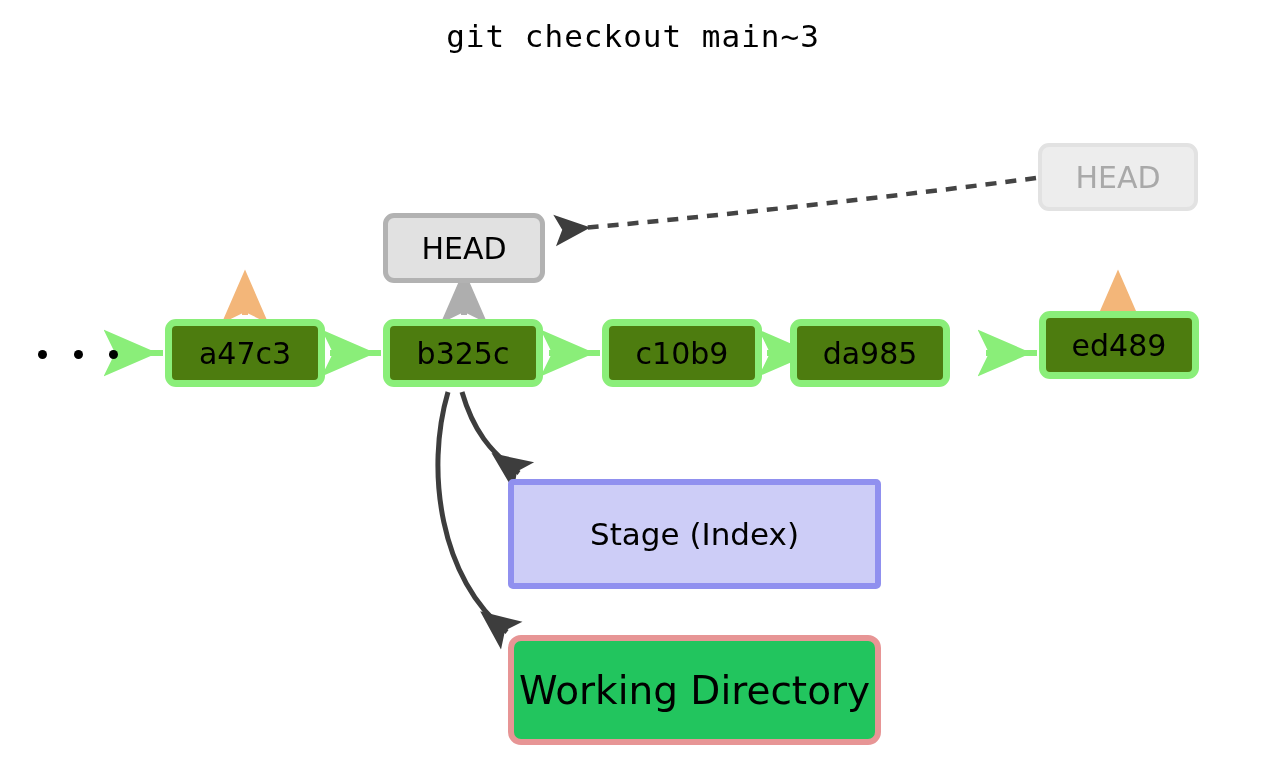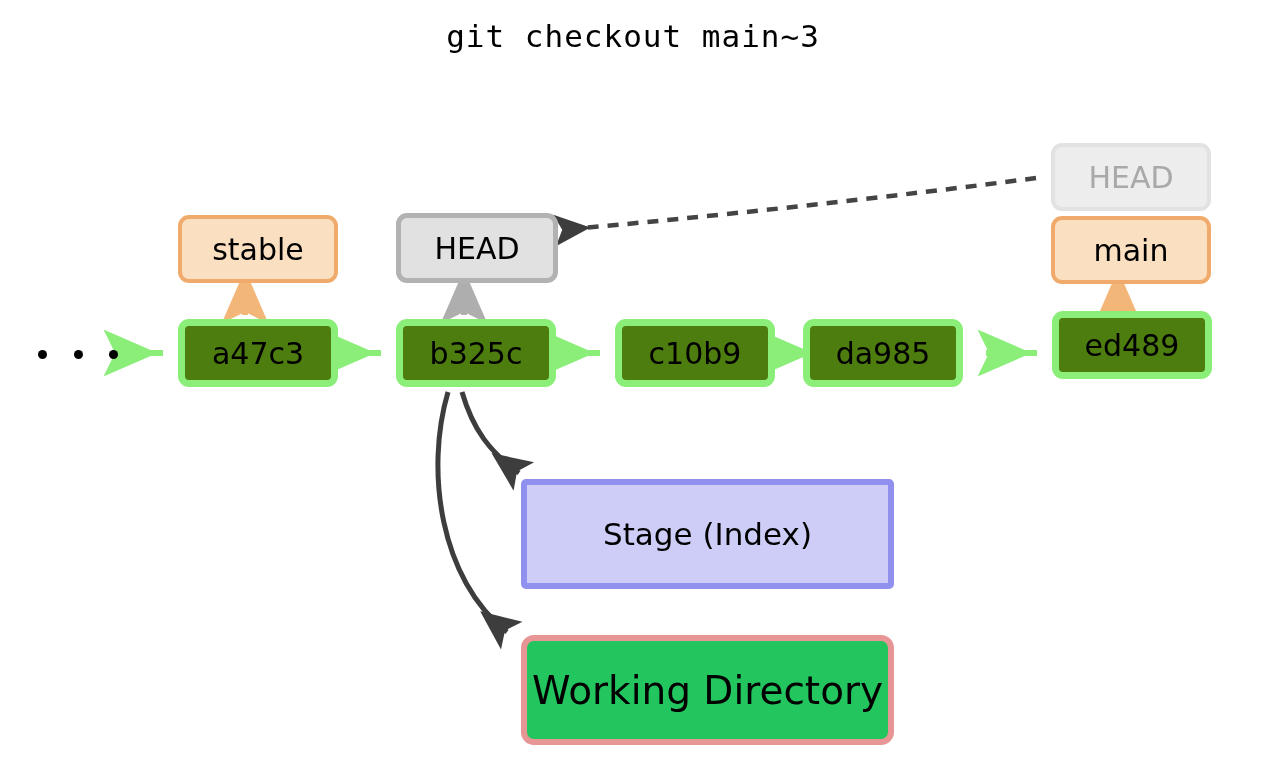--- a/index.html
+++ b/index.html
@@ -39,21 +39,20 @@
     position: absolute;
     box-sizing: border-box;
     display: flex;
     align-items: center;
     justify-content: center;
     border-radius: 11px;
     border-style: solid;
     font-family: "DejaVu Sans", sans-serif;
     color: #000000;
     white-space: nowrap;
-    margin-left: 13px;
   }
 
   .commit {
     width: 160px;
     height: 68px;
     background: #4d7c0f;
     border-color: #8aee79;
     border-width: 7px;
     font-size: 30px;
   }
@@ -161,27 +160,21 @@
   <div class="ellipsis">
     <span></span>
     <span></span>
     <span></span>
   </div>
 
   <div class="node ref-ghost" style="left:1038px; top:143px; width:160px; height:68px;">
     <span>HEAD</span>
   </div>
 
-  <div class="node ref-orange" style="left:1038px; top:216px; width:160px; height:68px;">
-    <span>main</span>
-  </div>
-
-  <div class="node ref-orange" style="left:165px; top:215px; width:160px; height:68px;">
-    <span>stable</span>
-  </div>
+
 
   <div class="node ref-gray" style="left:383px; top:213px; width:162px; height:70px;">
     <span>HEAD</span>
   </div>
 
   <div class="node commit" style="left:165px; top:319px;">
     <span>a47c3</span>
   </div>
   <div class="node commit" style="left:383px; top:319px;">
     <span>b325c</span>

